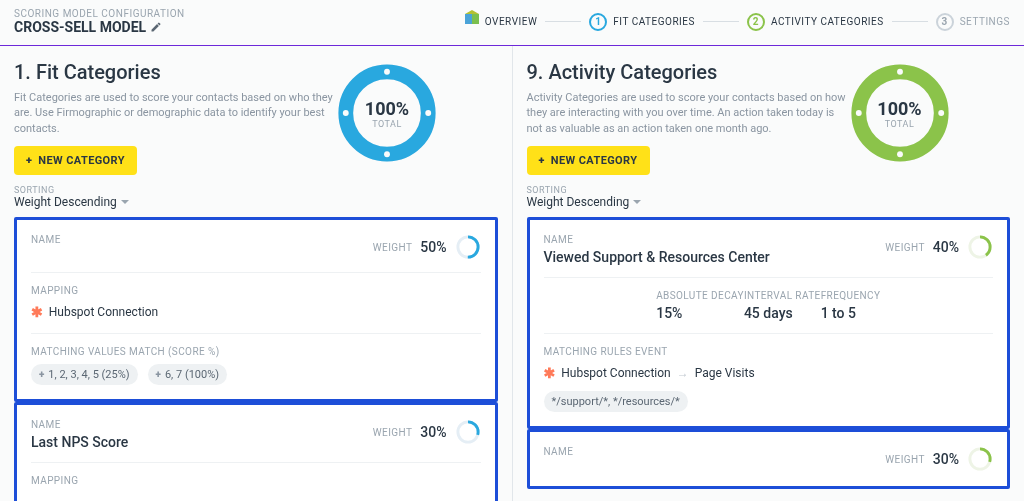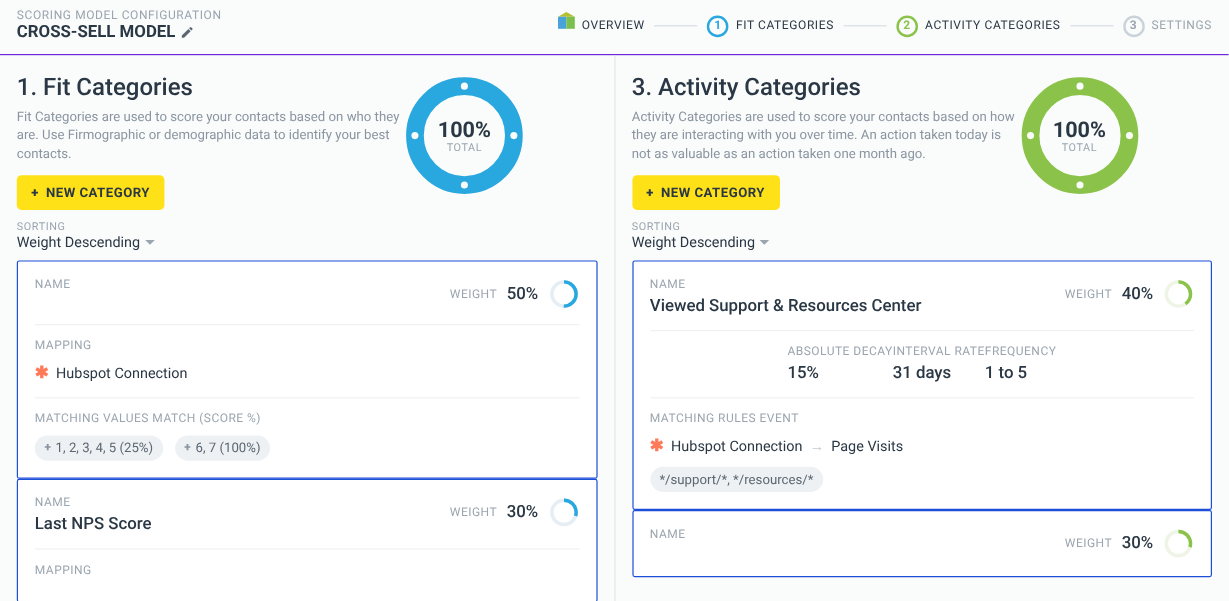--- a/index.html
+++ b/index.html
@@ -29,21 +29,21 @@
   .btn-new .plus { font-weight: 900; }
   .donut { width: 106px; height: 106px; position: relative; flex-shrink: 0; }
   .donut svg { position: absolute; inset: 0; }
   .donut .inner { position: absolute; inset: 0; display: flex; flex-direction: column; align-items: center; justify-content: center; }
   .donut .pct { font-size: 18px; font-weight: 700; color: #2a3744; }
   .donut .total { font-size: 9px; letter-spacing: .5px; color: #9aa5af; }
   .sorting { margin-top: 10px; }
   .sorting .lbl { font-size: 9px; letter-spacing: .5px; color: #9aa5af; text-transform: uppercase; }
   .sorting .val { font-size: 12px; color: #2a3744; display: flex; align-items: center; gap: 4px; cursor: pointer; }
   .caret-down { width: 0; height: 0; border-left: 4px solid transparent; border-right: 4px solid transparent; border-top: 4px solid #9aa5af; }
-  .card { background: #fff; border: 1px solid #1d4ed8; border-radius: 2px; padding: 14px; }
+  .card { background: #fff; border: 3px solid #1d4ed8; border-radius: 2px; padding: 14px; }
   .card .row1 { display: flex; justify-content: space-between; align-items: flex-start; }
   .card .labels .small { font-size: 10px; letter-spacing: .4px; color: #9aa5af; text-transform: uppercase; margin-bottom: 4px; }
   .card .labels .big { font-size: 14px; font-weight: 500; color: #2a3744; }
   .card .weight-box { display: flex; align-items: center; gap: 8px; }
   .card .weight-box .small { font-size: 10px; letter-spacing: .4px; color: #9aa5af; text-transform: uppercase; }
   .card .weight-box .wv { font-size: 14px; font-weight: 500; color: #2a3744; }
   .ring { width: 26px; height: 26px; }
   .sep { height: 1px; background: #eef1f3; margin: 12px 0; }
   .small-lbl { font-size: 10px; letter-spacing: .4px; color: #9aa5af; text-transform: uppercase; margin-bottom: 6px; }
   .hubspot { display: inline-flex; align-items: center; gap: 6px; font-size: 12px; color: #2a3744; }
@@ -182,21 +182,21 @@
       </div>
       <div class="sep"></div>
       <div class="small-lbl">MAPPING</div>
 
     </div>
   </div>
 
   <div class="col">
     <div class="col-header">
       <div>
-        <h2>3. Activity Categories</h2>
+        <h2>9. Activity Categories</h2>
         <p>Activity Categories are used to score your contacts based on how they are interacting with you over time. An action taken today is not as valuable as an action taken one month ago.</p>
         <div class="btn-new">
           <span class="plus">+</span>
           <span>NEW CATEGORY</span>
         </div>
         <div class="sorting">
           <div class="lbl">SORTING</div>
           <div class="val">
             <span>Weight Descending</span>
             <span class="caret-down"></span>
@@ -235,21 +235,21 @@
         </div>
       </div>
       <div class="sep"></div>
       <div class="metrics">
         <div class="m">
             <div class="small">ABSOLUTE DECAY</div>
             <div class="v">15%</div>
           </div>
         <div class="m">
             <div class="small">INTERVAL RATE</div>
-            <div class="v">31 days</div>
+            <div class="v">45 days</div>
           </div>
         <div class="m">
             <div class="small">FREQUENCY</div>
             <div class="v">1 to 5</div>
           </div>
       </div>
       <div class="sep"></div>
       <div class="small-lbl">MATCHING RULES EVENT</div>
       <div class="hubspot">
         <span class="hs-icon">✱</span>

